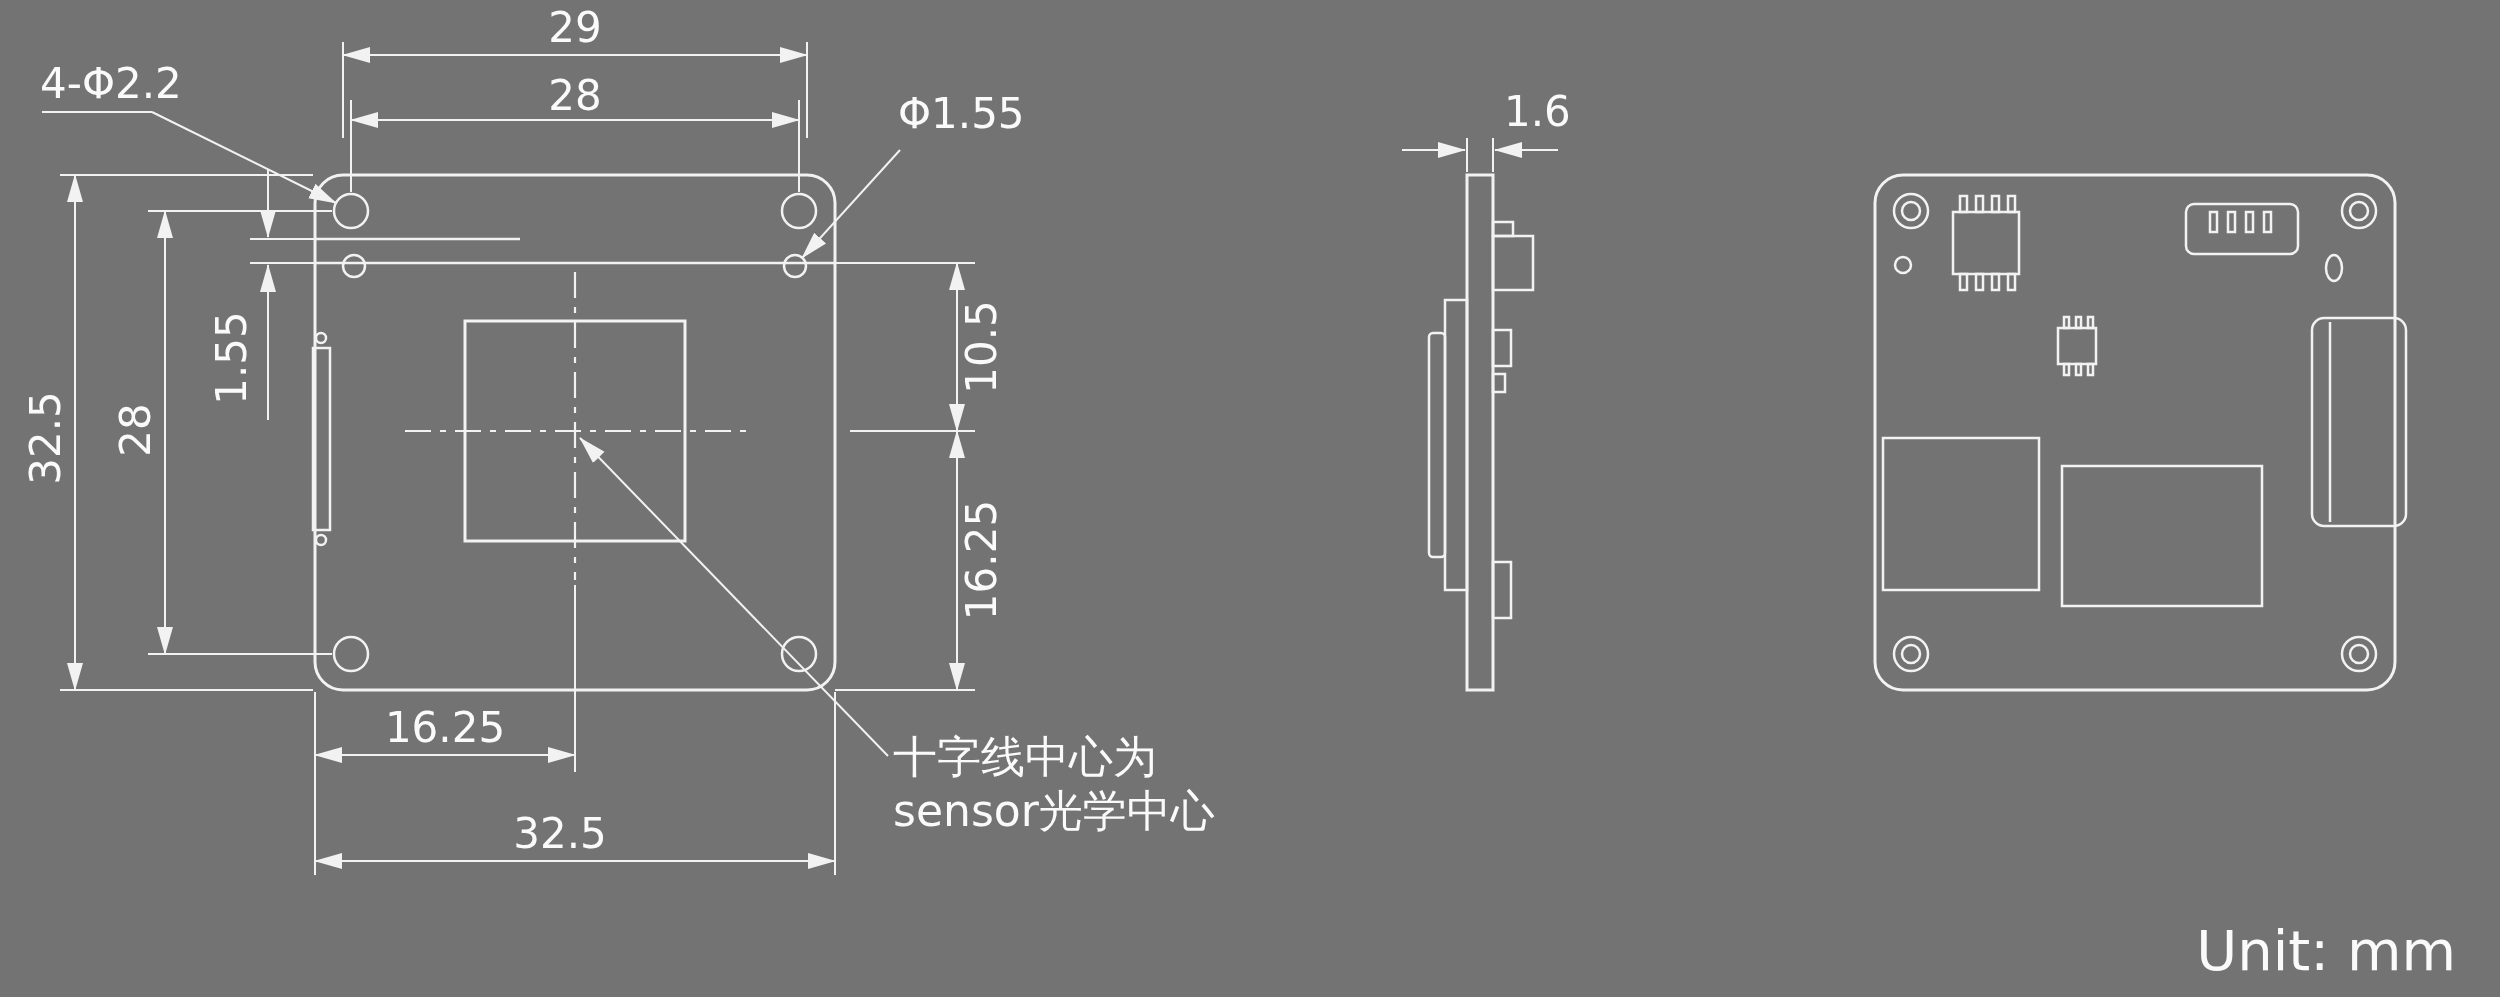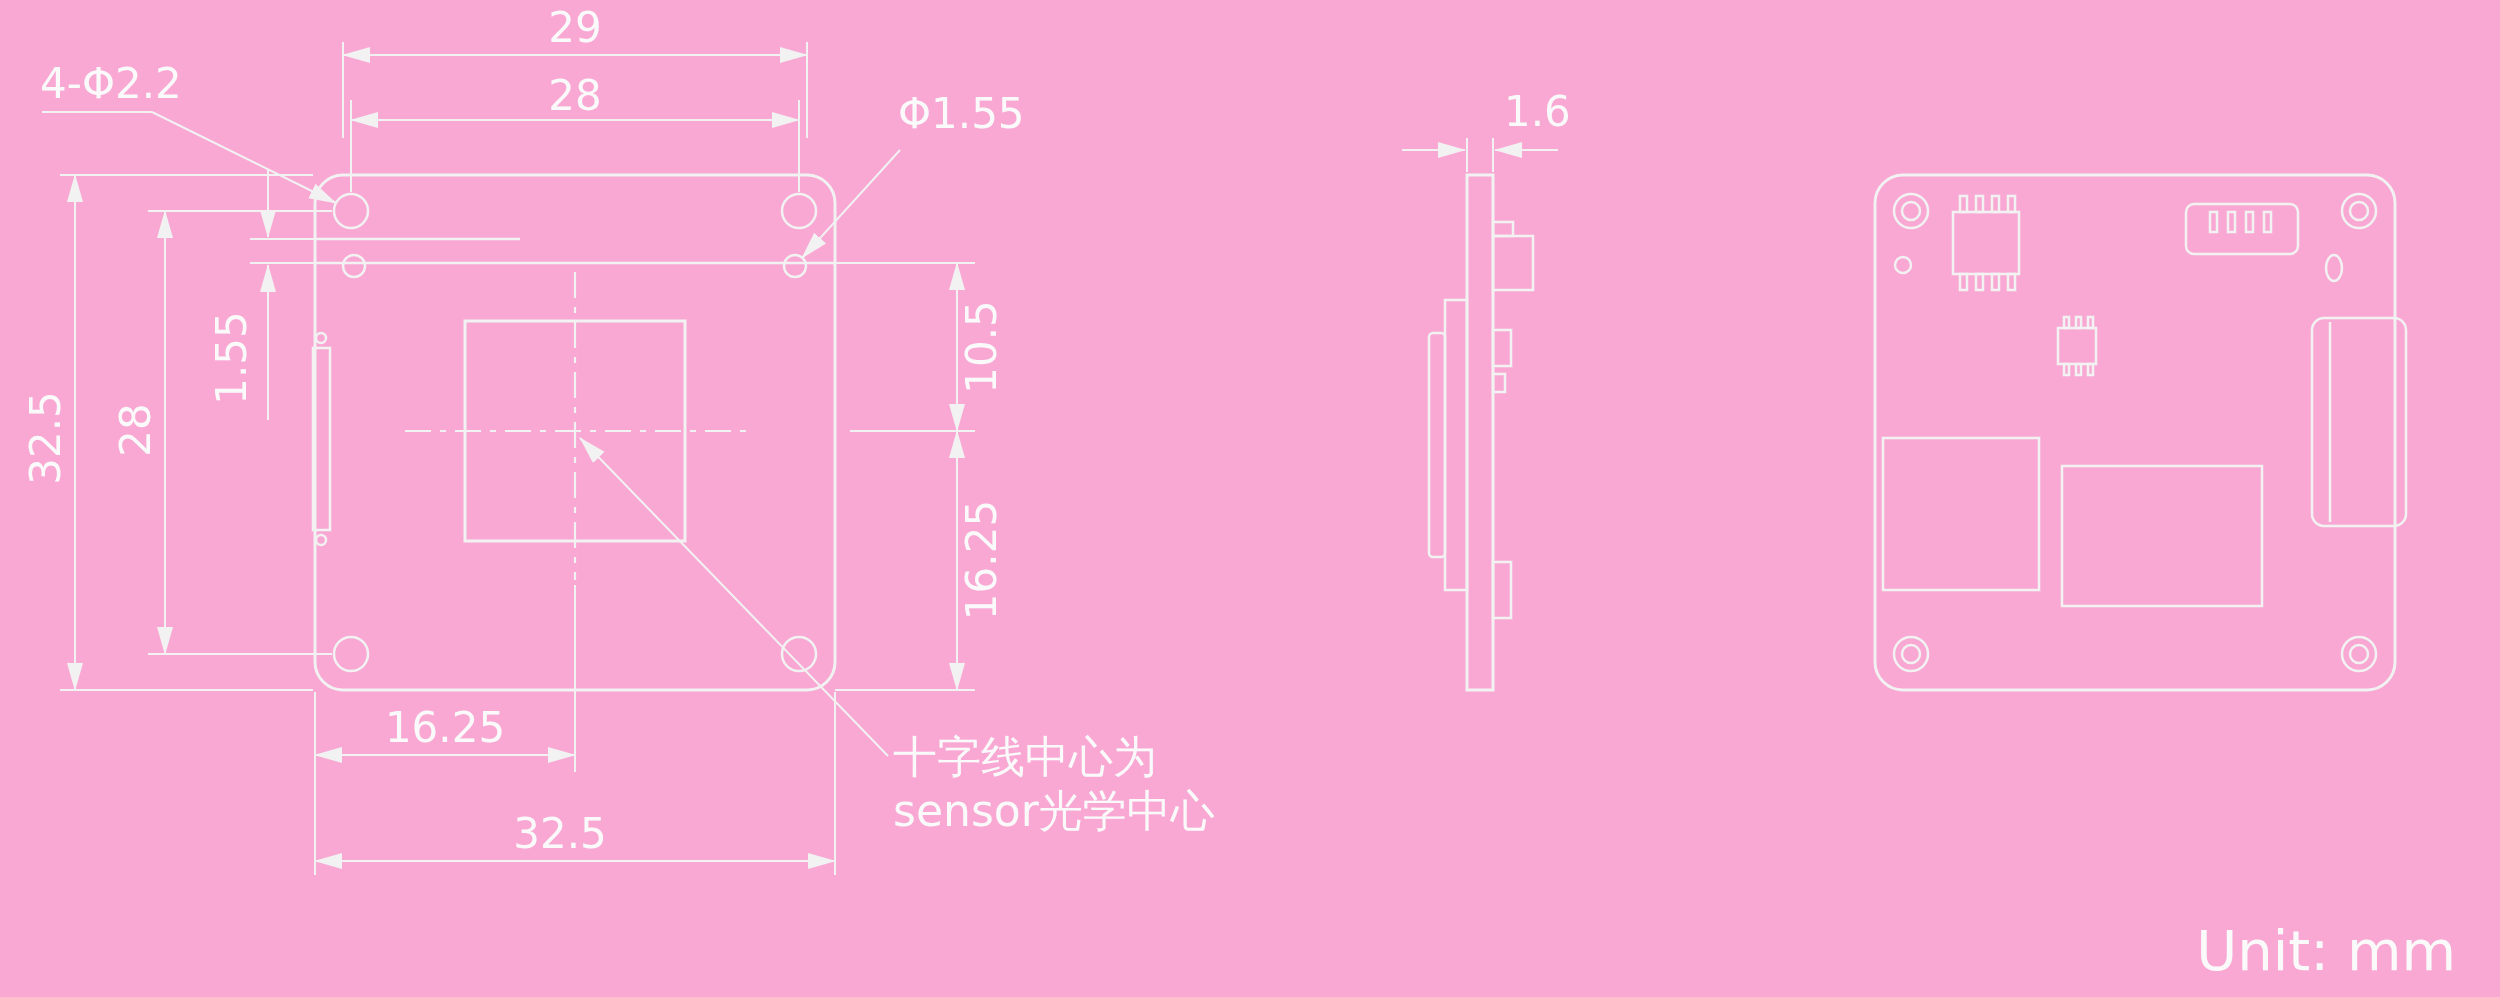--- a/index.html
+++ b/index.html
@@ -4,21 +4,21 @@
 <style>
   html, body {
     margin: 0;
     padding: 0;
     background: #000000;
   }
   .drawing-canvas {
     position: relative;
     width: 2500px;
     height: 997px;
-    background: #f9a8d4;
+    background: #737373;
     font-family: "DejaVu Sans", sans-serif;
   }
   svg { display: block; }
   .outline  { fill: none; stroke: #f2f2f2; stroke-width: 3; }
   .detail   { fill: none; stroke: #f2f2f2; stroke-width: 2.5; }
   .dimline  { fill: none; stroke: #f2f2f2; stroke-width: 2; }
   .extline  { fill: none; stroke: #f2f2f2; stroke-width: 2; }
   .centerln { fill: none; stroke: #f2f2f2; stroke-width: 2.2; stroke-dasharray: 26 9 6 9; }
   .dimtext  { fill: #fafafa; font-size: 42px; font-family: "DejaVu Sans", sans-serif; }
   .notetext { fill: #fafafa; font-size: 44px; font-family: "DejaVu Sans", sans-serif; }

